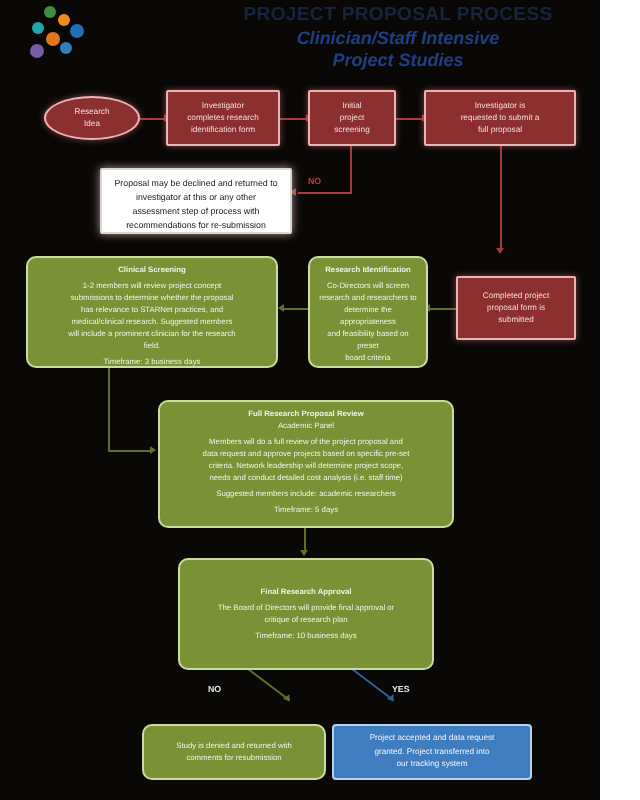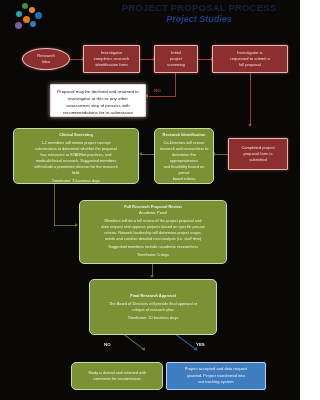--- a/index.html
+++ b/index.html
@@ -149,20 +149,21 @@
     <div class="dot" style="left:23px; top:5px;  width:6px;  height:6px;  background:#f08a1e;"></div>
     <div class="dot" style="left:29px; top:10px; width:7px;  height:7px;  background:#1f6fb8;"></div>
     <div class="dot" style="left:10px; top:9px;  width:6px;  height:6px;  background:#1fa8b0;"></div>
     <div class="dot" style="left:17px; top:14px; width:7px;  height:7px;  background:#e2771a;"></div>
     <div class="dot" style="left:24px; top:19px; width:6px;  height:6px;  background:#2f7fbf;"></div>
     <div class="dot" style="left:9px;  top:20px; width:7px;  height:7px;  background:#7a5ba8;"></div>
   </div>
 
   <div id="title-block">
     <div id="proc-title">PROJECT PROPOSAL PROCESS</div>
+    <div id="sub-title-1">Clinician/Staff Intensive</div>
     <div id="sub-title-2">Project Studies</div>
   </div>
 
   <div class="conn h-red" style="left:70px;  top:59px; width:13px;"></div>
   <div class="arrow ar-right-red" style="left:82px; top:56.5px;"></div>
 
   <div class="conn h-red" style="left:140px; top:59px; width:14px;"></div>
   <div class="arrow ar-right-red" style="left:153px; top:56.5px;"></div>
 
   <div class="conn h-red" style="left:198px; top:59px; width:14px;"></div>

